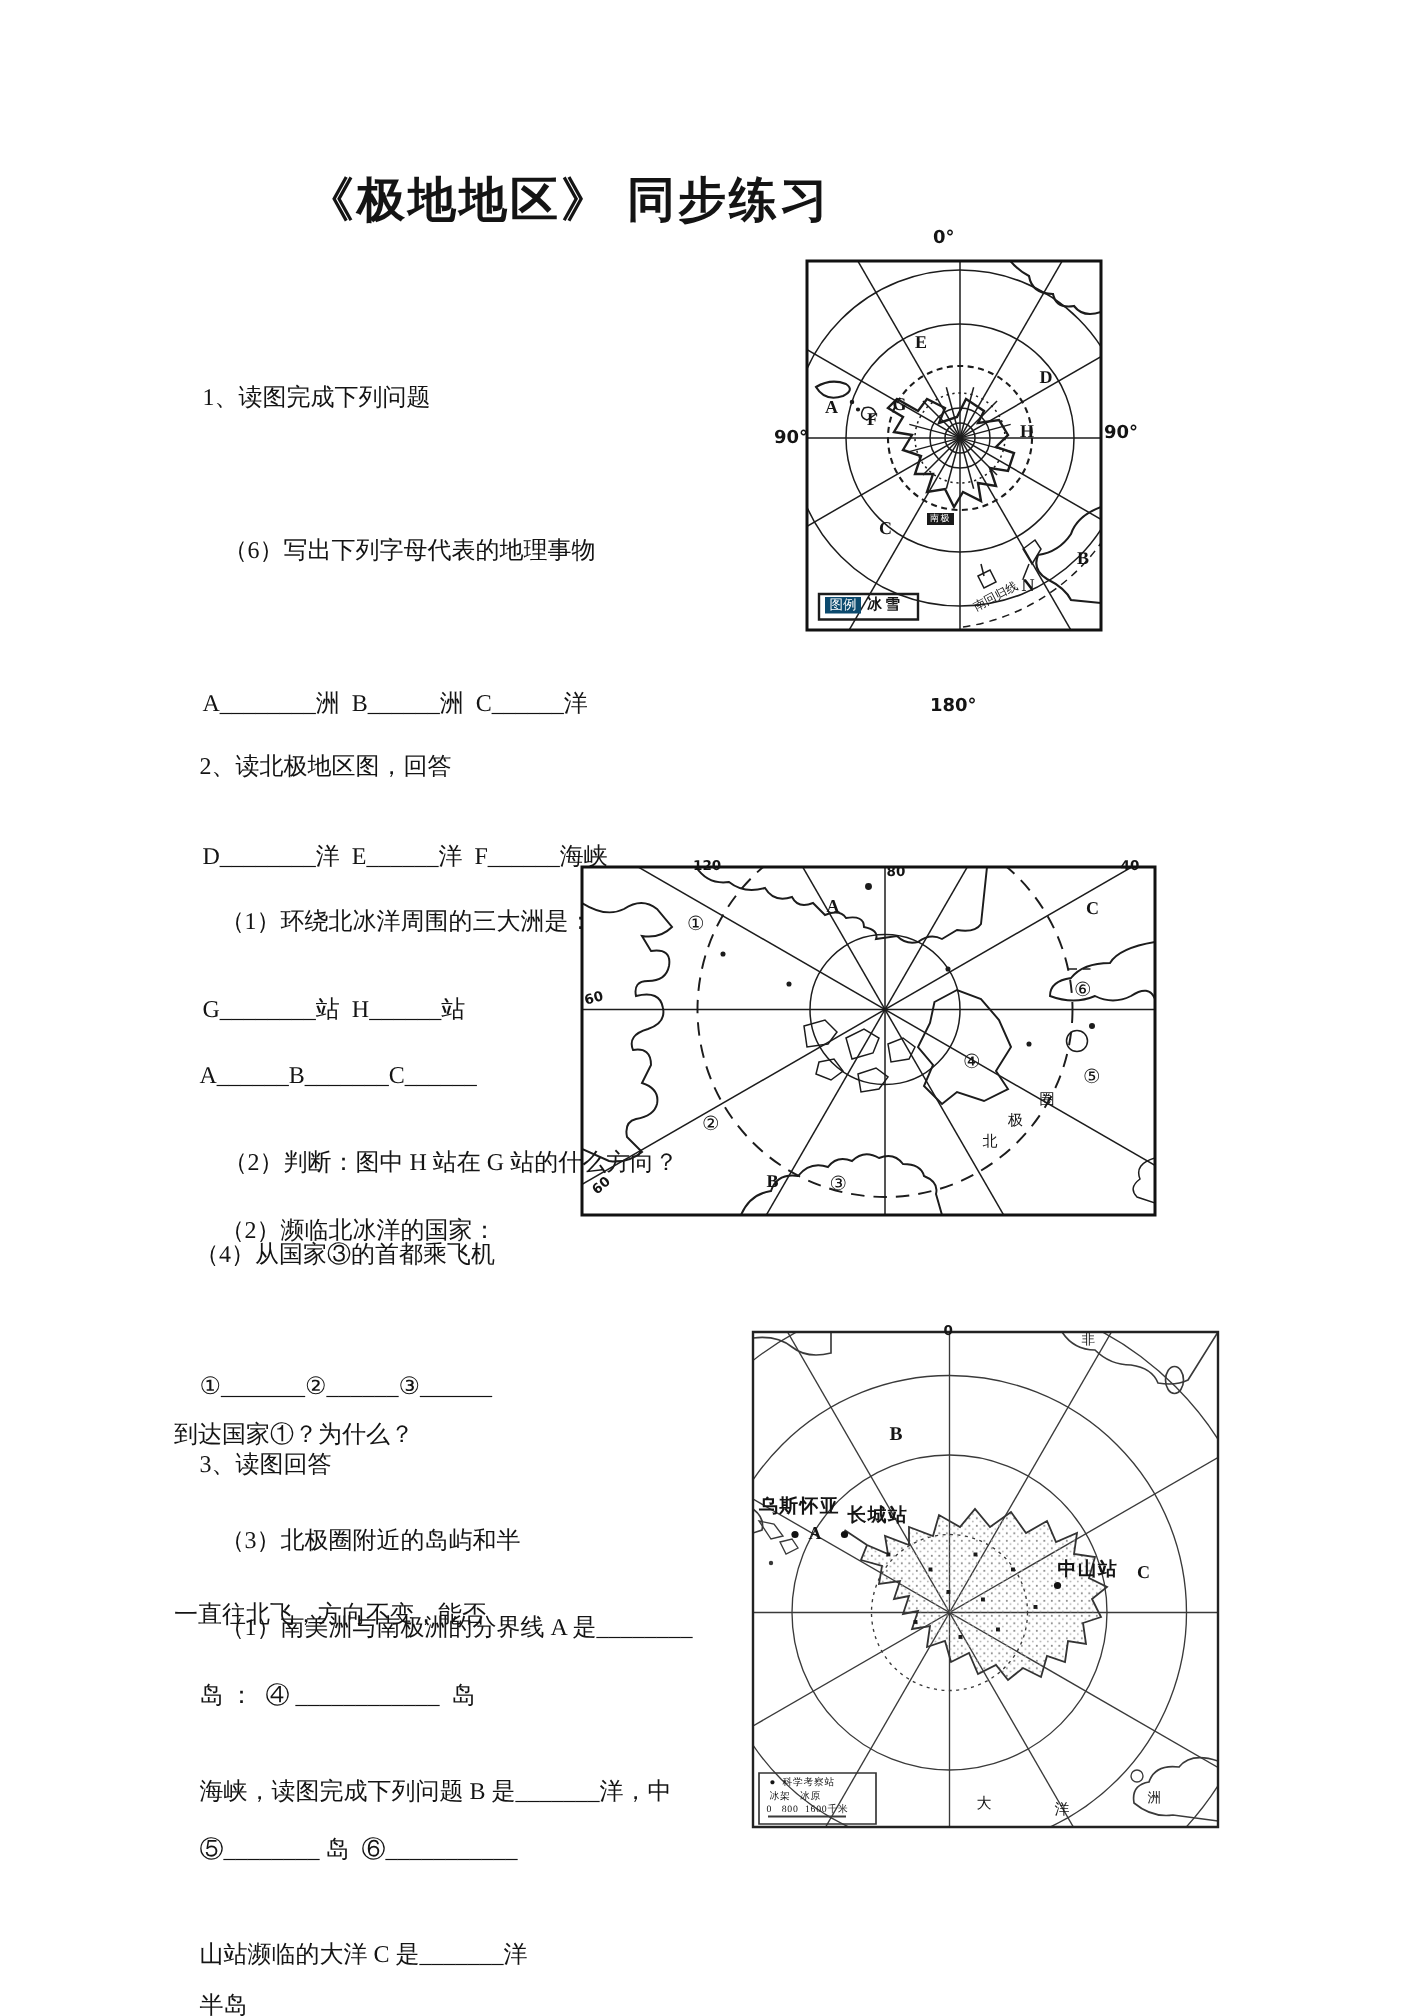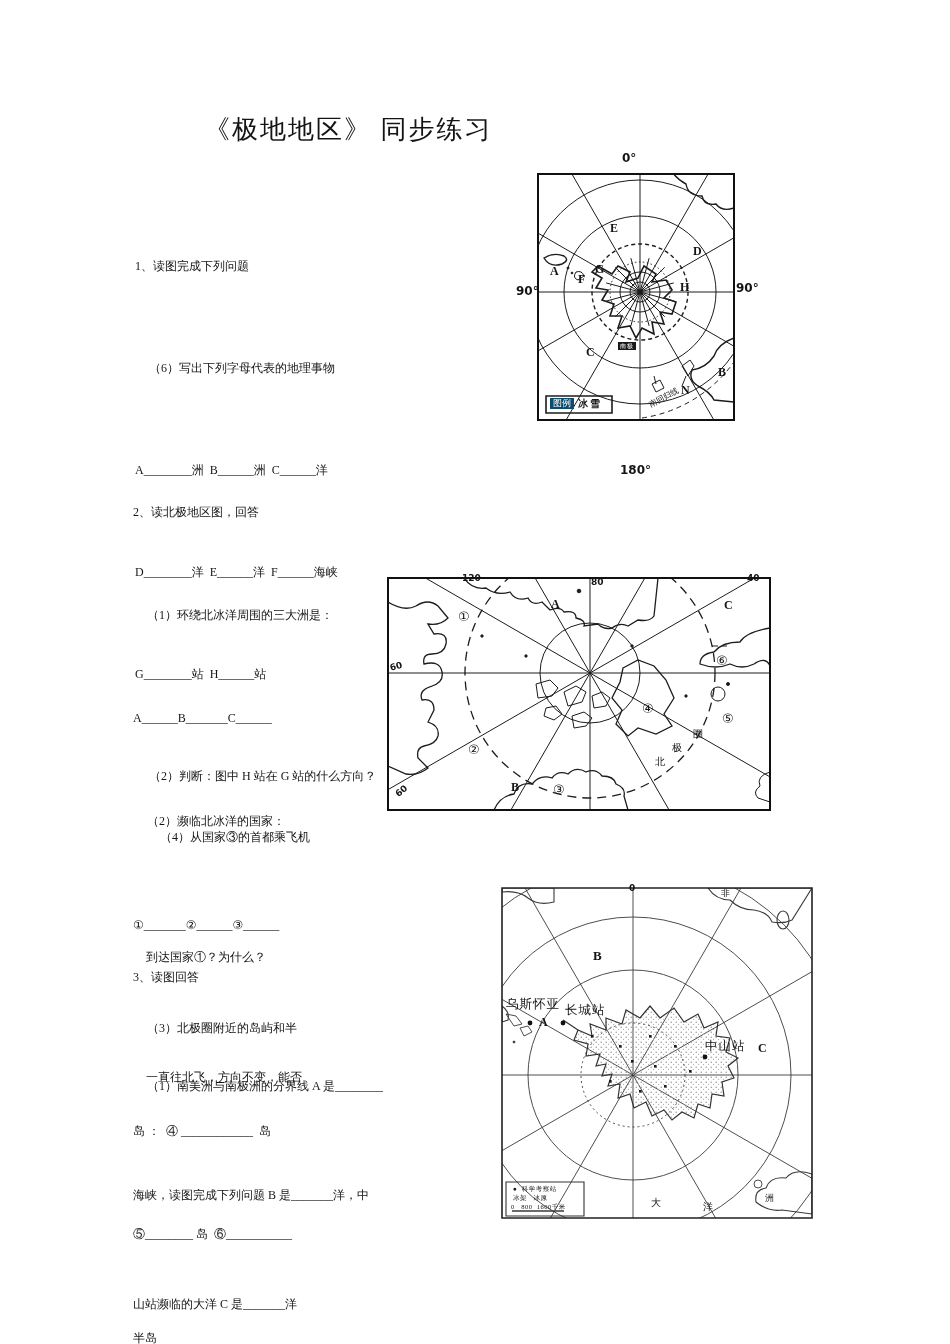--- a/index.html
+++ b/index.html
@@ -1,30 +1,30 @@
 <!DOCTYPE html>
 <html><head>
 <meta charset="utf-8">
 <style>
   html,body{margin:0;padding:0;background:#888;}
   .page{position:relative;width:950px;height:1344px;background:#ffffff;overflow:hidden;
         font-family:"Liberation Serif","DejaVu Serif",serif;color:#141414;}
-  .title{position:absolute;left:204px;top:112px;font-size:26px;font-weight:normal;letter-spacing:2px;white-space:pre;text-align:center;}
-  .qblock{position:absolute;font-size:12px;white-space:pre;}
+  .title{position:absolute;left:204px;top:112px;font-size:32px;font-weight:bold;letter-spacing:2px;white-space:pre;text-align:center;}
+  .qblock{position:absolute;font-size:16px;white-space:pre;}
   .qblock .qline{display:block;}
   .qblock .ind{padding-left:14px;}
   .map{position:absolute;}
   .map svg{position:absolute;left:0;}
   .lbl{position:absolute;line-height:1;white-space:pre;}
   .m-letter{font-size:12px;font-weight:bold;font-family:"Liberation Serif",serif;}
   .m-deg{font-size:12px;font-weight:bold;font-family:"DejaVu Sans",sans-serif;}
   .m-deg-sm{font-size:9px;font-weight:bold;font-family:"DejaVu Sans",sans-serif;}
   .m-circ{font-size:13px;font-family:"DejaVu Sans",sans-serif;}
   .m-cn{font-size:10px;}
-  .m-cn-bold{font-size:12.5px;font-weight:normal;letter-spacing:1px;}
+  .m-cn-bold{font-size:12.5px;font-weight:bold;letter-spacing:1px;}
   .m-tiny{font-size:6.5px;letter-spacing:0.5px;}
   .chip{background:#0c4a6e;color:#fff;padding:1px 3px;font-size:9px;text-align:right;}
   .legend-item{font-size:10px;font-weight:bold;letter-spacing:2px;}
   .pole-chip{background:#1a1a1a;color:#fff;font-size:6px;padding:1px 2px;letter-spacing:1px;}
   .rot{transform-origin:left top;}
   svg path, svg line, svg circle, svg rect, svg polygon{vector-effect:non-scaling-stroke;}
 </style>
 </head>
 <body>
 
@@ -114,21 +114,21 @@
     <span class="qline">2、读北极地区图，回答</span>
     <span class="qline ind">（1）环绕北冰洋周围的三大洲是：</span>
     <span class="qline">A______B_______C______</span>
     <span class="qline ind">（2）濒临北冰洋的国家：</span>
     <span class="qline">①_______②______③______</span>
     <span class="qline ind">（3）北极圈附近的岛屿和半</span>
     <span class="qline">岛 ：  ④ ____________  岛</span>
     <span class="qline">⑤________ 岛  ⑥___________</span>
     <span class="qline">半岛</span>
   </div>
-  <div class="qblock" style="left:146px;top:737px;line-height:40px;">
+  <div class="qblock" style="left:116px;top:737px;line-height:40px;">
     <span class="qline ind">（4）从国家③的首都乘飞机</span>
     <span class="qline">到达国家①？为什么？</span>
     <span class="qline">一直往北飞，方向不变，能否</span>
   </div>
 
   <div class="map" style="left:386px;top:566px;width:392px;height:252px;">
     <svg style="top:10px;" width="386" height="236" viewBox="0 0 386 236">
       <defs>
           <clipPath id="clip2">
             <rect x="2" y="2" width="382" height="232"></rect>

